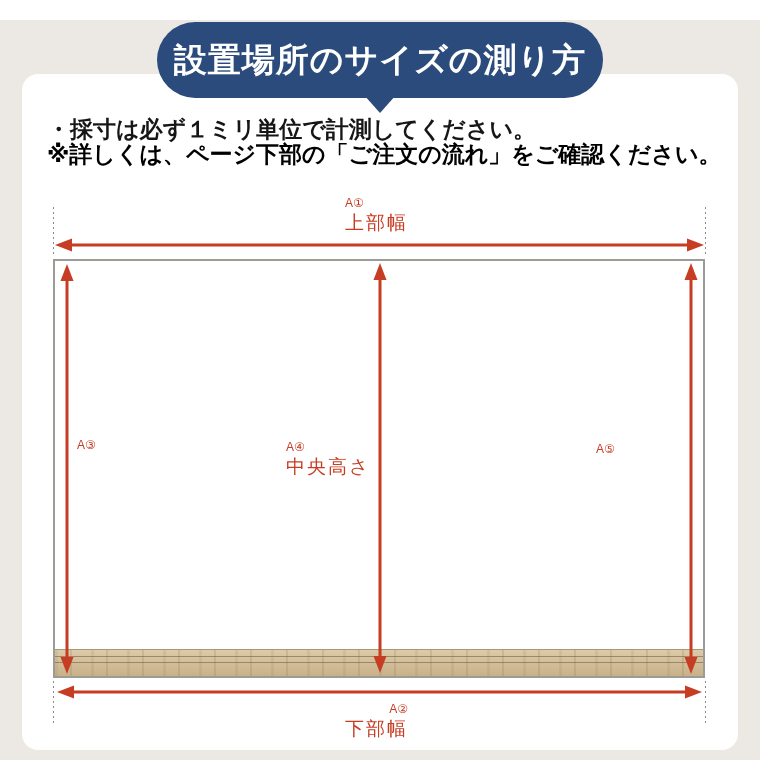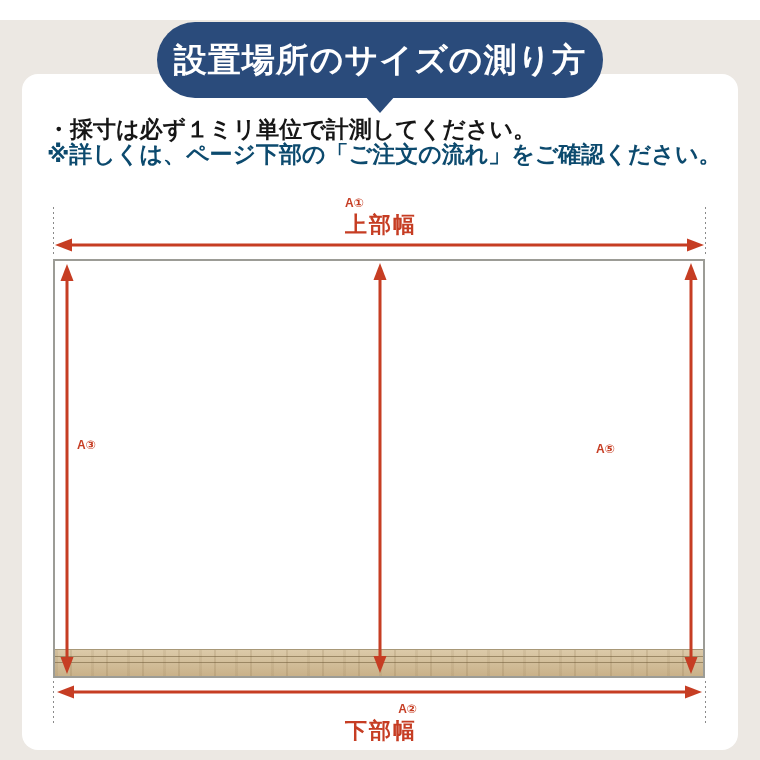--- a/index.html
+++ b/index.html
@@ -40,21 +40,21 @@
     border-top: 18px solid #2a4b7b;
     z-index: 4;
   }
 
   
   .notes { position: absolute; left: 47px; top: 109px; z-index: 3; }
   .note-line {
     font-size: 23px; font-weight: bold; color: #161616;
     line-height: 25px; white-space: nowrap;
   }
-  .note-warning { color: #0c4a6e; }
+  .note-warning { color: #000000; }
 
   
   .rect-opening {
     position: absolute; left: 53px; top: 251px; width: 652px; height: 419px;
     border: 2px solid #9c9c96; background: #ffffff; box-sizing: border-box;
     z-index: 1;
   }
   .baseboard {
     position: absolute; left: 0; right: 0; bottom: 0; height: 26px;
     background:
@@ -70,22 +70,22 @@
     border-bottom: 1px solid rgba(110,90,55,0.55);
   }
 
   .diagram-svg {
     position: absolute; left: 0; top: 0; width: 760px; height: 760px;
     z-index: 2; pointer-events: none;
   }
 
   
   .m-label { position: absolute; color: #c63d23; z-index: 3; }
-  .m-code  { font-size: 12px; font-weight: bold; line-height: 14px; }
-  .m-text  { font-size: 22px; font-weight: bold; letter-spacing: 2px; white-space: nowrap; }
+  .m-code  { font-size: 12px; font-weight: normal; line-height: 14px; }
+  .m-text  { font-size: 19px; font-weight: normal; letter-spacing: 2px; white-space: nowrap; }
   .m-top    { left: 345px; top: 188px; }
   .m-bottom { left: 345px; top: 694px; text-align: right; }
   .m-left   { left: 77px;  top: 430px; }
   .m-center { left: 286px; top: 432px; }
   .m-right  { left: 596px; top: 434px; }
 </style>
 </head>
 <body>
 
 <div class="stage">
@@ -159,18 +159,22 @@
 
   <div class="m-label m-bottom">
     <div class="m-code">A②</div>
     <div class="m-text">下部幅</div>
   </div>
 
   <div class="m-label m-left">
     <div class="m-code">A③</div>
   </div>
 
+  <div class="m-label m-center">
+    <div class="m-code">A④</div>
+    <div class="m-text">中央高さ</div>
+  </div>
 
   <div class="m-label m-right">
     <div class="m-code">A⑤</div>
   </div>
 
 </div>
 
 </body></html>

